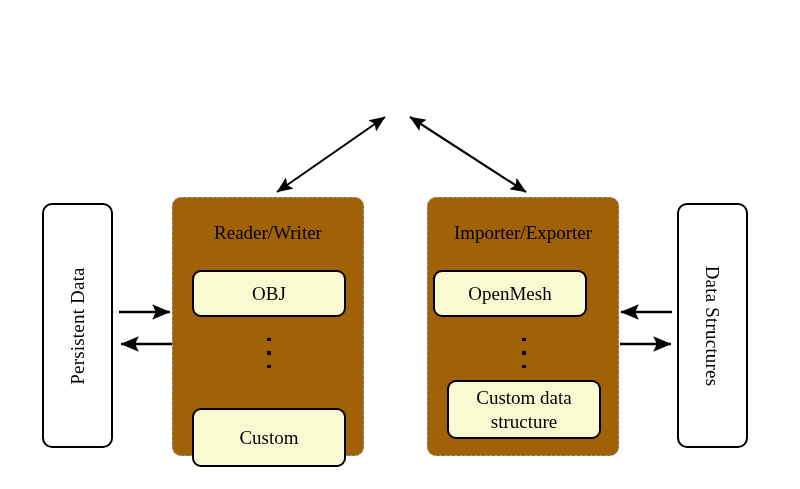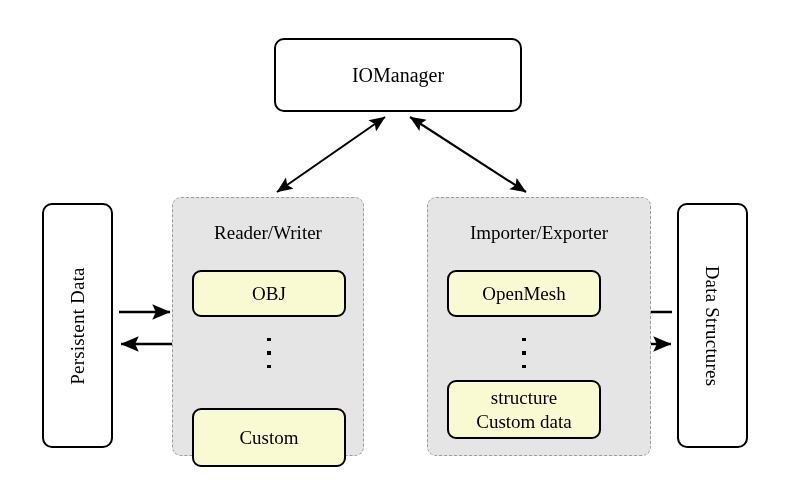--- a/index.html
+++ b/index.html
@@ -61,21 +61,21 @@
     white-space: nowrap;
     letter-spacing: 0.2px;
   }
   .rot-ccw .vlabel { transform: rotate(-90deg); }
   .rot-cw  .vlabel { transform: rotate(90deg); }
 
   
   .group-box {
     border: 1.6px dashed #9b9b9b;
     border-radius: 9px;
-    background: #e5e5e5;
+    background: #a16207;
     display: block;
   }
   .group-title {
     position: absolute;
     left: 0;
     right: 0;
     text-align: center;
     font-size: 19px;
     white-space: nowrap;
   }
@@ -131,23 +131,20 @@
 
     <line x1="119" y1="312" x2="170" y2="312" stroke="#000000" stroke-width="2.4" marker-end="url(#ah)"></line>
 
     <line x1="172" y1="344" x2="121" y2="344" stroke="#000000" stroke-width="2.4" marker-end="url(#ah)"></line>
 
     <line x1="672" y1="312" x2="621" y2="312" stroke="#000000" stroke-width="2.4" marker-end="url(#ah)"></line>
 
     <line x1="620" y1="344" x2="671" y2="344" stroke="#000000" stroke-width="2.4" marker-end="url(#ah)"></line>
   </svg>
 
-  <div class="node manager-box" style="left:274px; top:38px; width:248px; height:74px;">
-    <span>IOManager</span>
-  </div>
 
   <div class="node side-box rot-ccw" style="left:42px; top:203px; width:71px; height:245px;">
     <span class="vlabel">Persistent Data</span>
   </div>
 
   <div class="node side-box rot-cw" style="left:677px; top:203px; width:71px; height:245px;">
     <span class="vlabel">Data Structures</span>
   </div>
 
   <div class="node group-box" style="left:172px; top:197px; width:192px; height:259px;">
@@ -162,33 +159,33 @@
       <i></i>
         <i></i>
         <i></i>
     </div>
 
     <div class="inner-box" style="left:19px; top:182px; width:154px; height:59px; flex-direction:column;margin-top:28px;">
       <span>Custom</span>
     </div>
   </div>
 
-  <div class="node group-box" style="left:427px; top:197px; width:224px; height:259px;">
+  <div class="node group-box" style="left:427px; top:197px; width:192px; height:259px;">
 
     <div class="group-title" style="top:24px;">Importer/Exporter</div>
 
-    <div class="inner-box" style="left:19px; top:72px; width:154px; height:47px;text-align:center;">
+    <div class="inner-box" style="left:5px; top:72px; width:154px; height:47px;text-align:center;">
       <span>OpenMesh</span>
     </div>
 
     <div class="vdots" style="left:94px; top:140px; width:4px; height:30px;">
       <i></i>
         <i></i>
         <i></i>
     </div>
 
     <div class="inner-box" style="left:19px; top:182px; width:154px; height:59px; flex-direction:column;">
+      <span>Custom data</span>
       <span>structure</span>
-      <span>Custom data</span>
     </div>
   </div>
 
 </div>
 
 </body></html>

